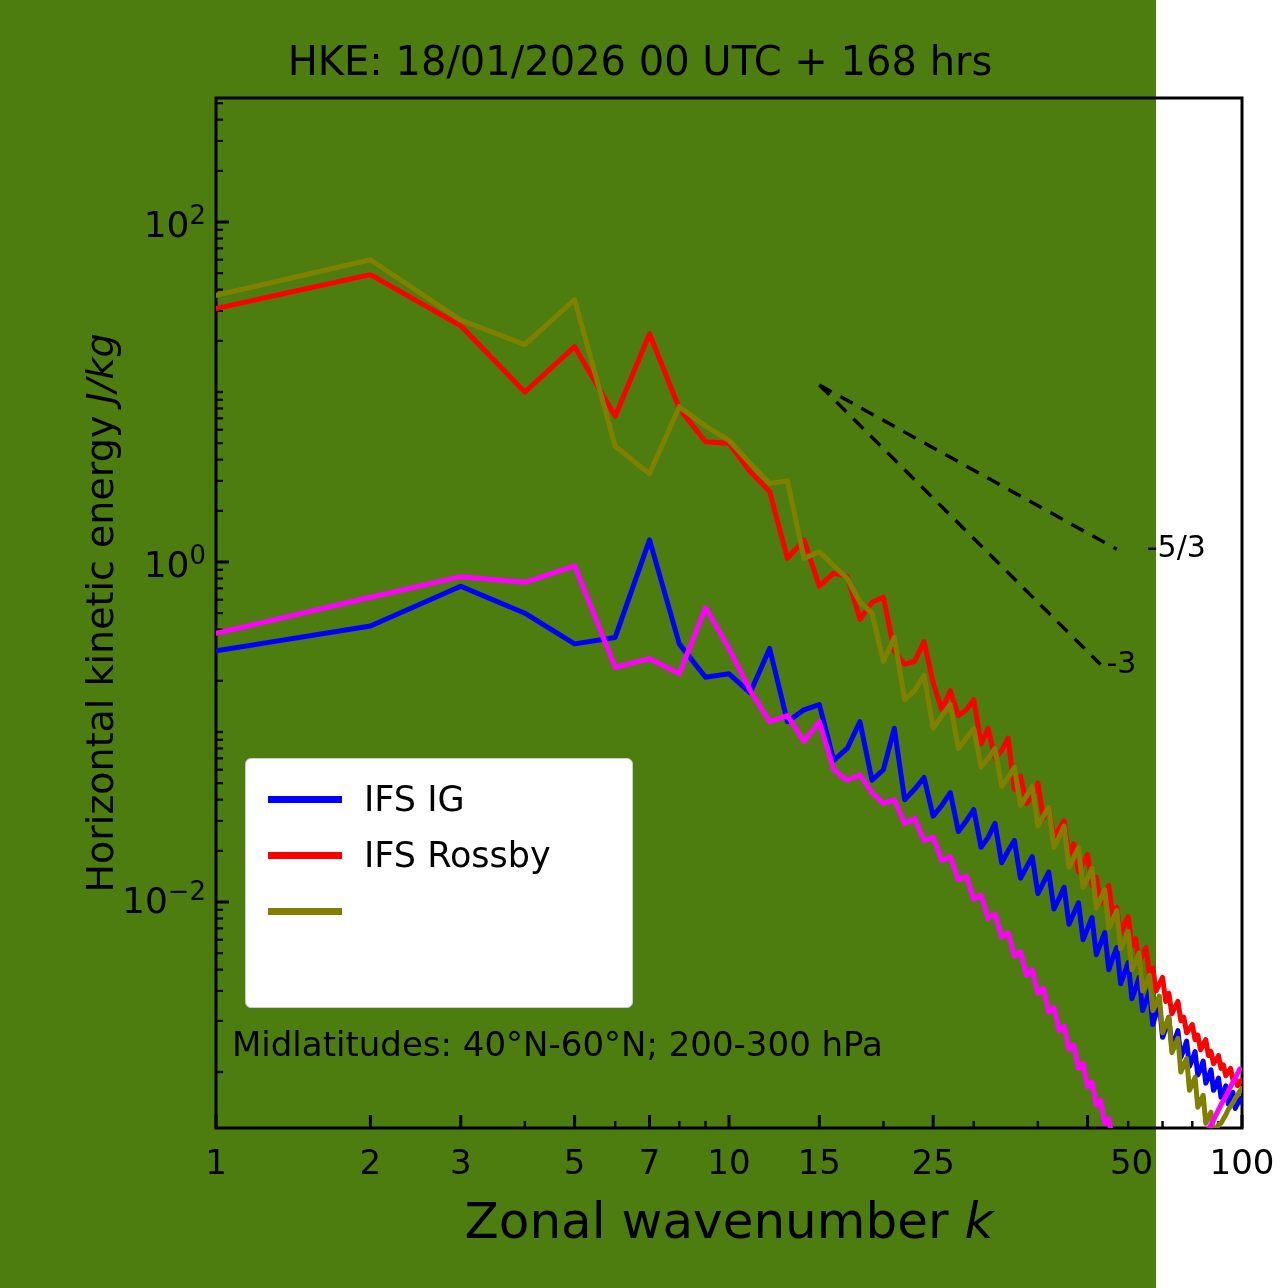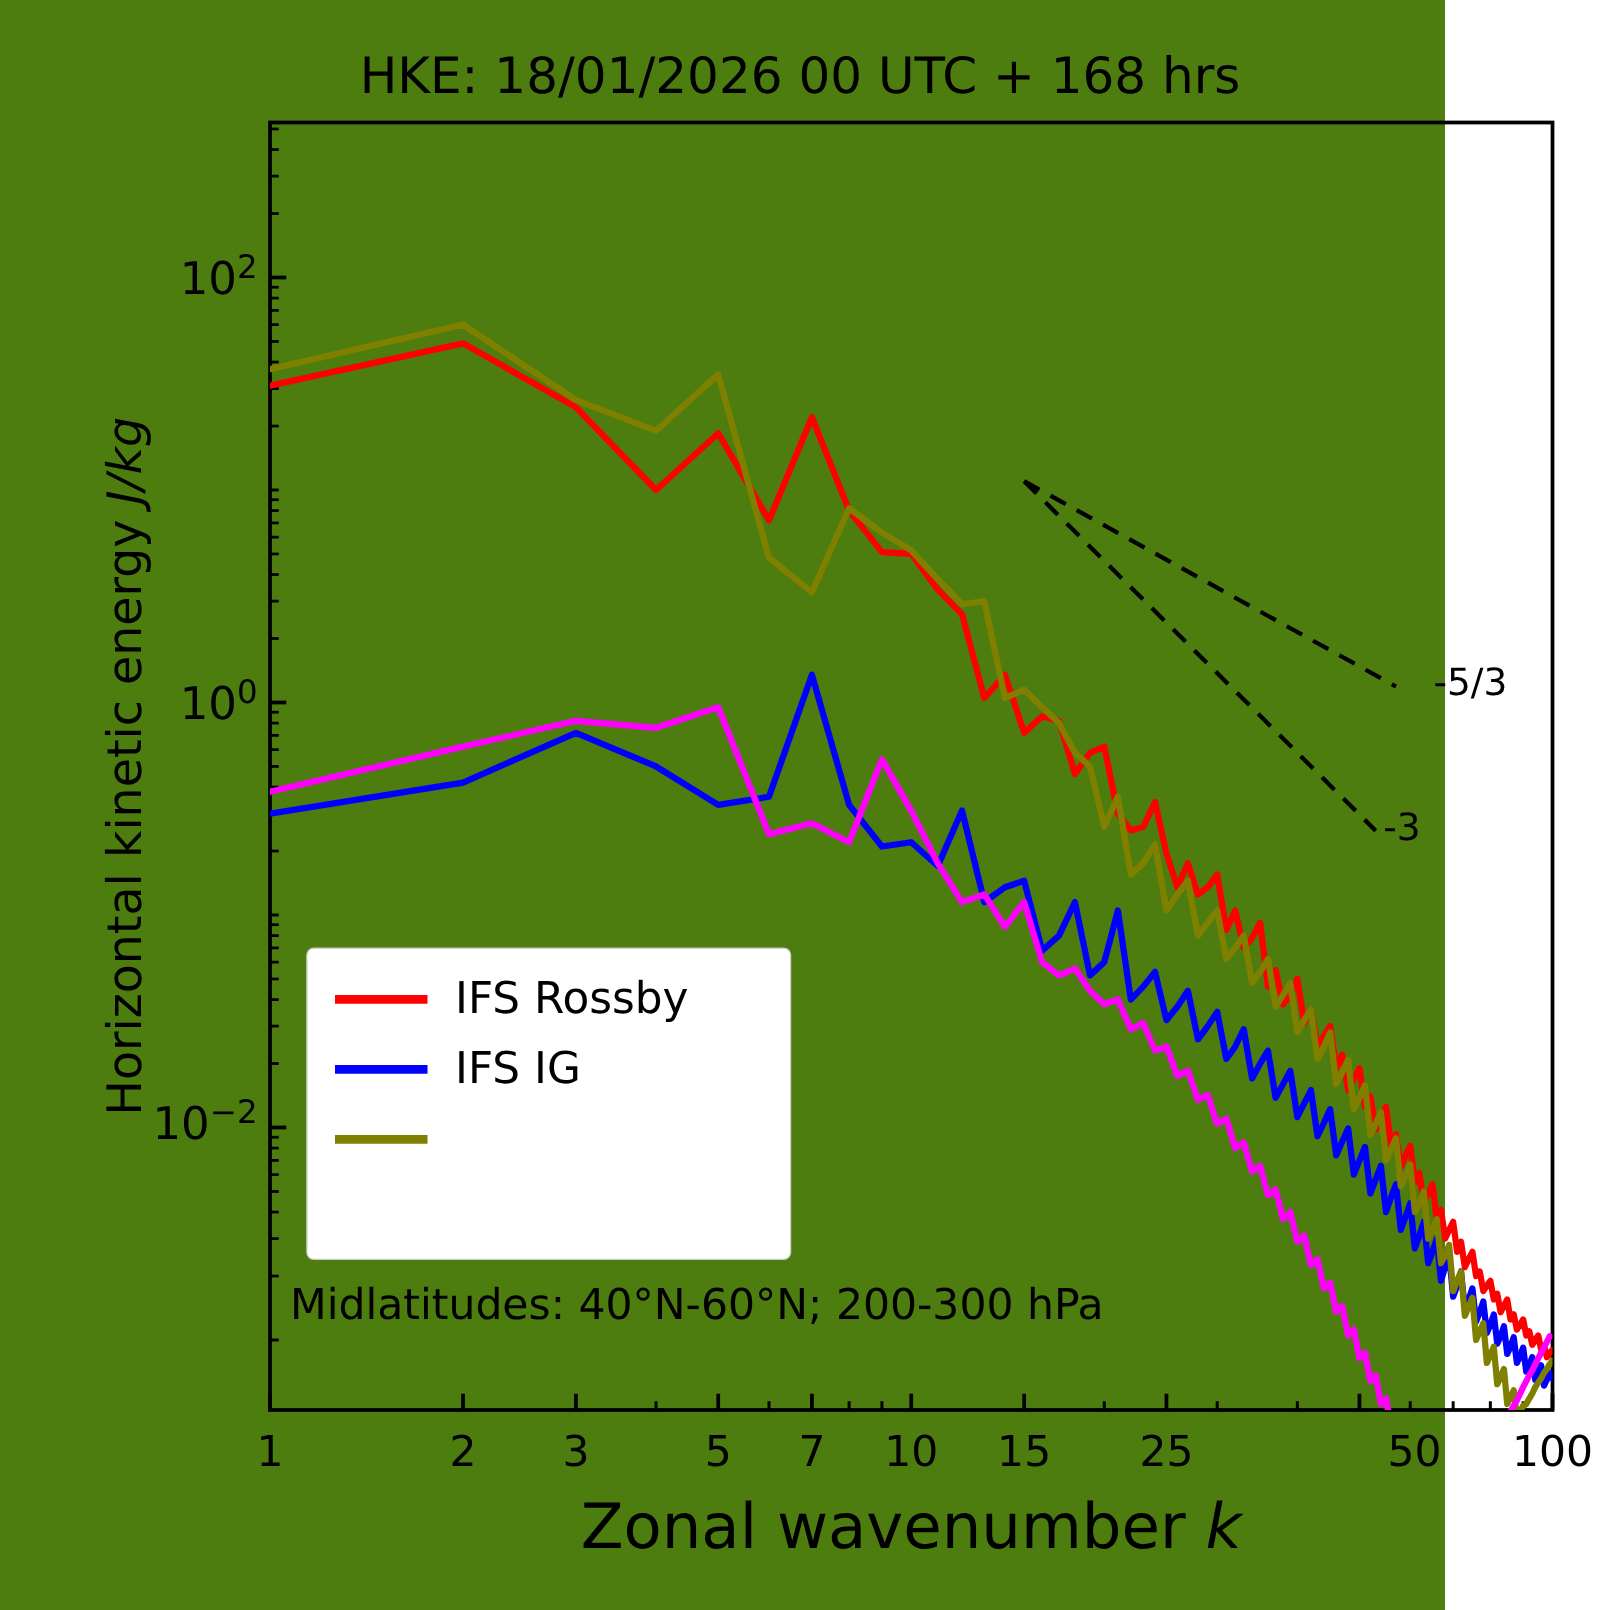--- a/index.html
+++ b/index.html
@@ -242,25 +242,25 @@
 
   <div class="axis-label-y"><span>Horizontal kinetic energy </span><span class="italic">J/kg</span></div>
 
   <div class="annotation-note">Midlatitudes: 40°N-60°N; 200-300 hPa</div>
 
   <div class="slope-label" id="slope-label-53" style="left: 1122.76px; top: 529.239px; margin-left: 24px;">-5/3</div>
   <div class="slope-label" id="slope-label-3" style="left: 1106.55px; top: 644.537px;">-3</div>
 
   <div id="legend-box">
       <div class="legend-row">
+        <span class="legend-swatch" style="background: rgb(0, 0, 255);"></span>
+        <span class="legend-text">IFS IG</span>
+      </div>
+      <div class="legend-row">
         <span class="legend-swatch" style="background: rgb(255, 0, 0);"></span>
         <span class="legend-text">IFS Rossby</span>
-      </div>
-      <div class="legend-row">
-        <span class="legend-swatch" style="background: rgb(0, 0, 255);"></span>
-        <span class="legend-text">IFS IG</span>
       </div>
       <div class="legend-row">
         <span class="legend-swatch" style="background: rgb(128, 128, 0);"></span>
       </div>
     </div>
 
 </div>
 
 </body></html>

